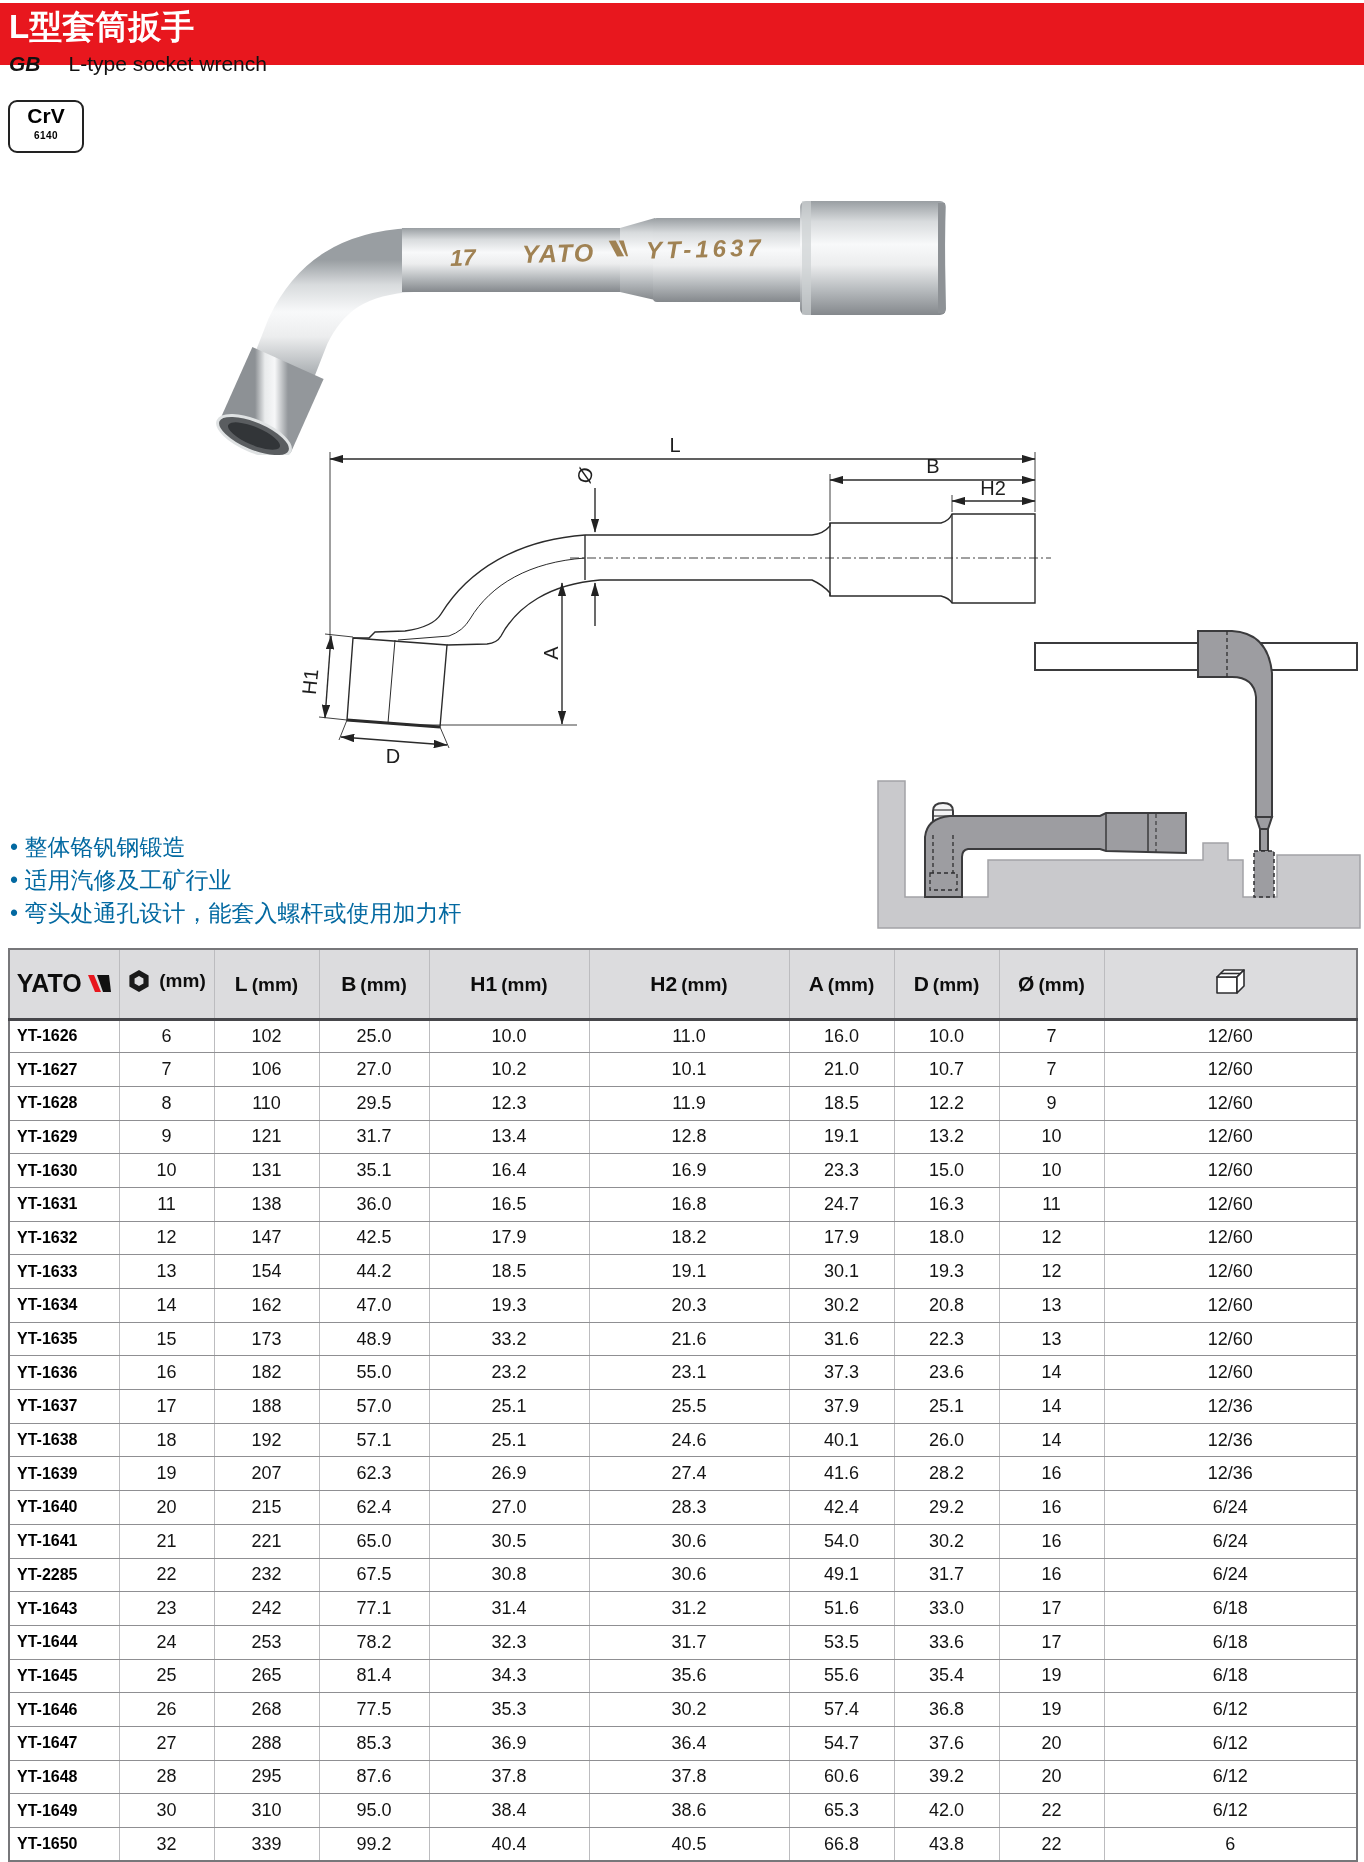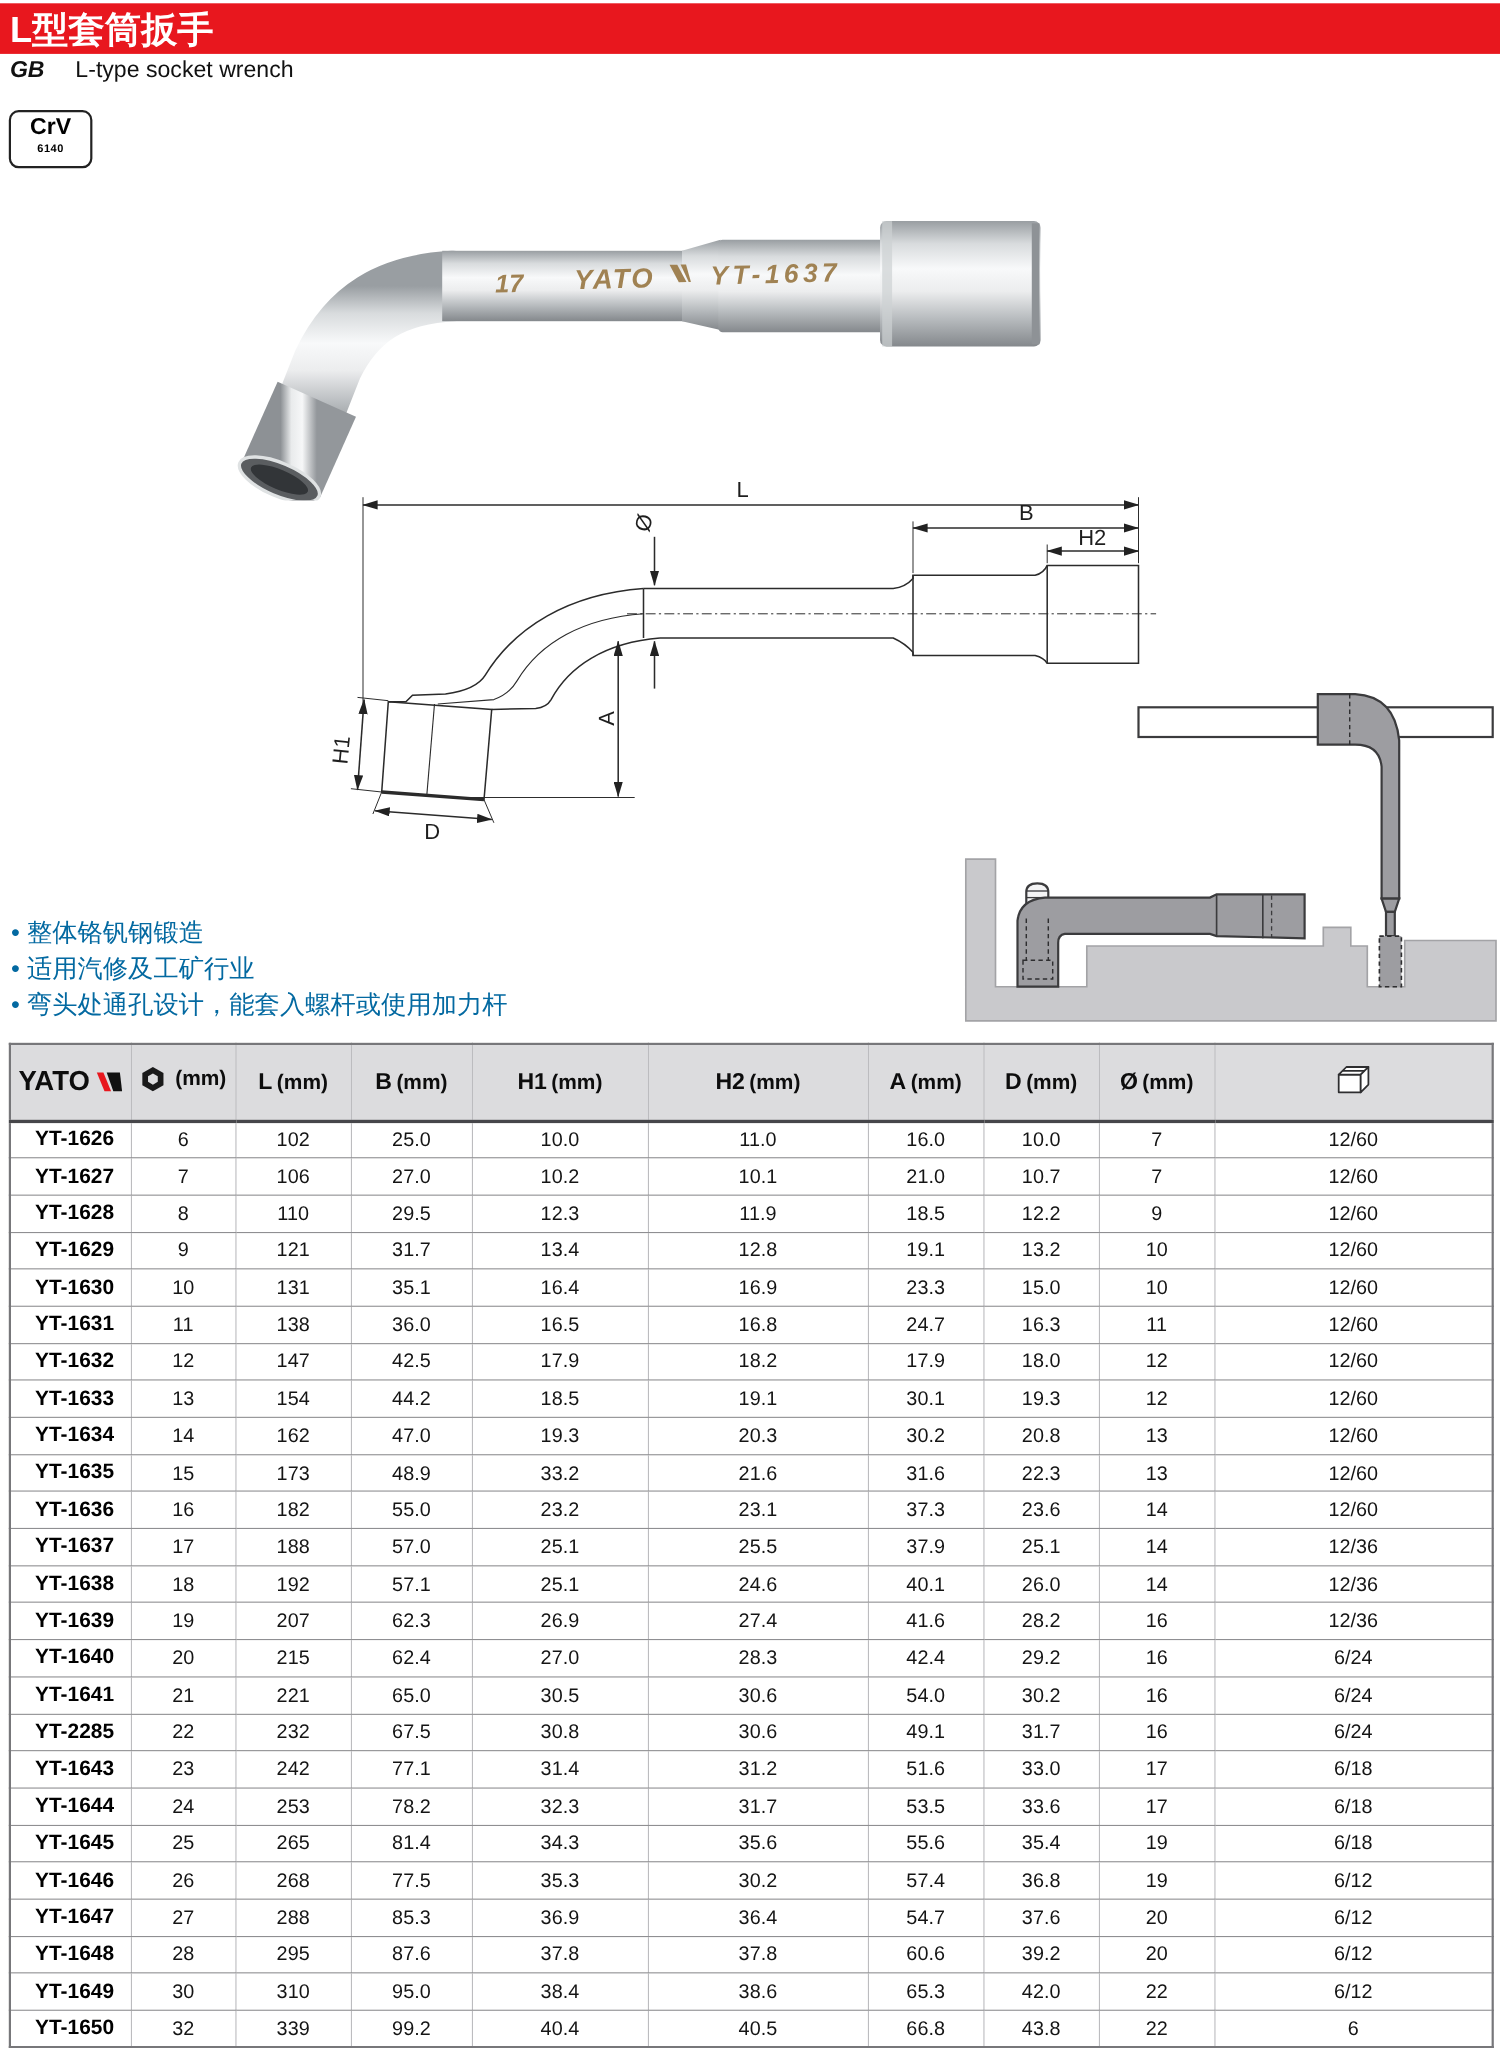--- a/index.html
+++ b/index.html
@@ -1,19 +1,19 @@
 <!DOCTYPE html>
 <html><head>
 <meta charset="utf-8">
 <style>
   html,body{margin:0;padding:0;background:#fff;}
   body{width:1364px;height:1862px;font-family:"Liberation Sans","DejaVu Sans",sans-serif;}
   .page{position:relative;width:1364px;height:1862px;overflow:hidden;background:#fff;}
 
-  .banner{position:absolute;left:0;top:3px;width:1364px;height:46px;background:#e8171e;
+  .banner{position:absolute;left:0;top:3px;width:1364px;height:62px;background:#e8171e;
           color:#fff;font-size:33px;font-weight:bold;line-height:47px;padding-left:9px;box-sizing:border-box;}
   .subtitle{position:absolute;left:9px;top:52px;font-size:21px;color:#111;}
   .subtitle .gb{font-weight:bold;font-style:italic;margin-right:28px;}
   .badge{position:absolute;left:8px;top:100px;width:76px;height:53px;border:2px solid #222;
          border-radius:9px;text-align:center;box-sizing:border-box;background:#fff;}
   .badge .l1{font-size:21px;font-weight:bold;margin-top:2px;line-height:24px;}
   .badge .l2{font-size:10px;font-weight:bold;letter-spacing:.5px;line-height:16px;}
 
   .photo-svg{position:absolute;left:150px;top:135px;}
   .diagram-svg{position:absolute;left:255px;top:368px;}
@@ -22,21 +22,21 @@
   .features{position:absolute;left:10px;top:831px;font-size:23px;color:#0369a1;line-height:33px;}
 
   table.spec{position:absolute;left:8px;top:948px;width:1348px;border-collapse:collapse;
              table-layout:fixed;border:2px solid #77777a;}
   .spec th,.spec td{border-left:1px solid #bcbcbf;border-right:1px solid #bcbcbf;box-sizing:border-box;}
   .spec thead th{background:#dcdcde;height:70px;font-size:21px;color:#0d0d0d;
                  border-bottom:3px solid #46464a;border-top:1px solid #9a9a9d;text-align:center;vertical-align:middle;}
   .spec thead th .unit{font-weight:bold;font-size:19px;margin-left:4px;}
   .spec td{height:33.7px;text-align:center;font-size:18px;color:#141414;padding:0;
            border-top:1px solid #8f8f92;border-bottom:1px solid #8f8f92;}
-  .spec td.model{font-weight:bold;text-align:center;padding-left:7px;font-size:19px;color:#000;}
+  .spec td.model{font-weight:bold;text-align:left;padding-left:7px;font-size:16px;color:#000;}
   .logo-wrap{display:flex;align-items:center;justify-content:center;gap:3px;}
   .logo-text{font-weight:bold;font-size:25px;letter-spacing:0;color:#0d0d0d;}
   .hex-wrap{display:inline-flex;align-items:center;justify-content:center;gap:4px;}
 </style>
 </head>
 <body>
 
 <div class="page">
 
   <div class="banner">

